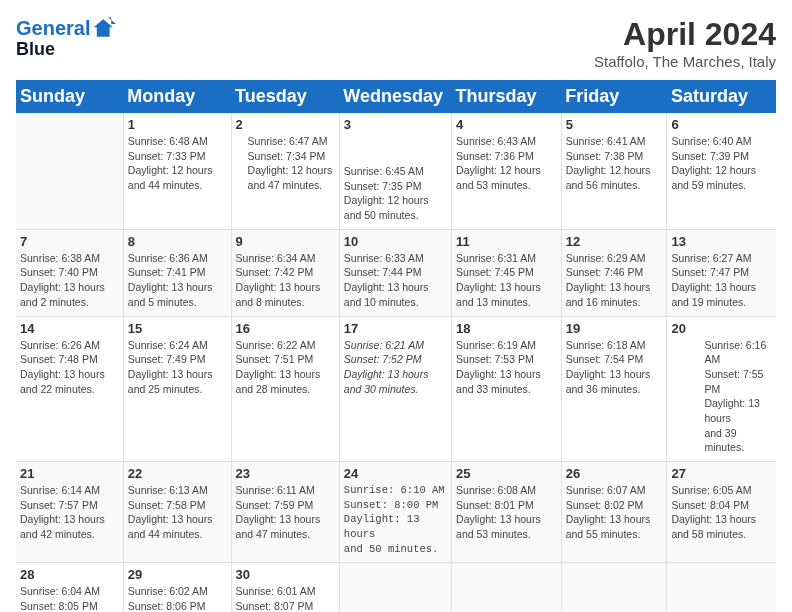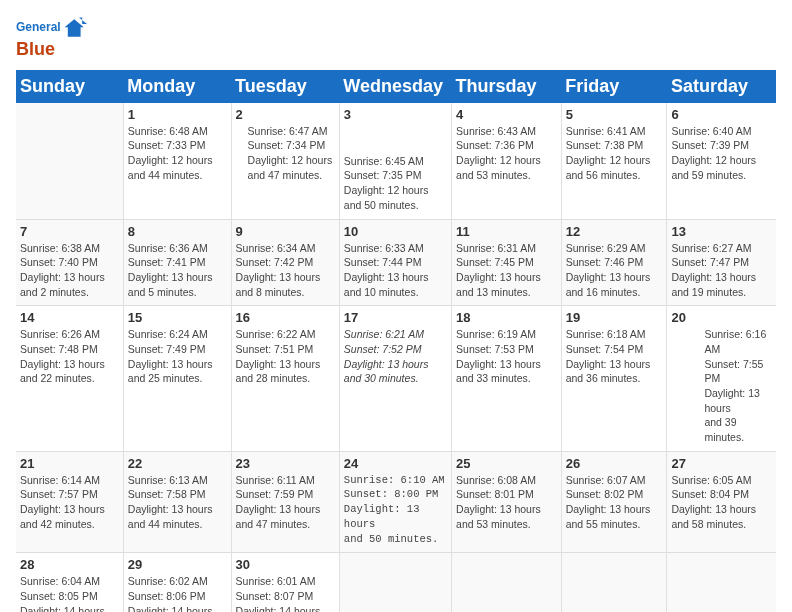--- a/index.html
+++ b/index.html
@@ -14,21 +14,21 @@
       display: flex;
       justify-content: space-between;
       align-items: flex-start;
       margin-bottom: 10px;
     }
     .logo {
       display: flex;
       align-items: center;
     }
     .logo-text {
-      font-size: 12px;
+      font-size: 20px;
       font-weight: bold;
       color: #333;
       line-height: 1.1;
     }
     .logo-text span {
       color: #1a6fc4;
     }
     .logo-icon {
       width: 24px;
       height: 24px;
@@ -102,22 +102,26 @@
     <div>
       <div style="display:flex;align-items:center;">
         <span class="logo-text">
           <span>General</span>
         </span>
         <svg class="logo-icon" viewBox="0 0 30 30">
           <polygon points="14,4 26,14 22,14 22,26 6,26 6,14 2,14" fill="#1a6fc4"></polygon>
           <polygon points="20,2 30,10 24,10 24,2" fill="#1a6fc4"></polygon>
         </svg>
       </div>
-      <span class="logo-text" style="color:#c2410c;font-size:18px;font-weight:bold;">Blue</span>
+      <span class="logo-text" style="color:#0f172a;font-size:18px;font-weight:bold;">Blue</span>
     </div>
+  </div>
+  <div class="title-section">
+    <div class="month-title">April 2024</div>
+    <div class="location-title">Staffolo, The Marches, Italy</div>
   </div>
 </div>
 
 <table>
   <thead>
     <tr>
     <th>Sunday</th>
         <th>Monday</th>
         <th>Tuesday</th>
         <th>Wednesday</th>

